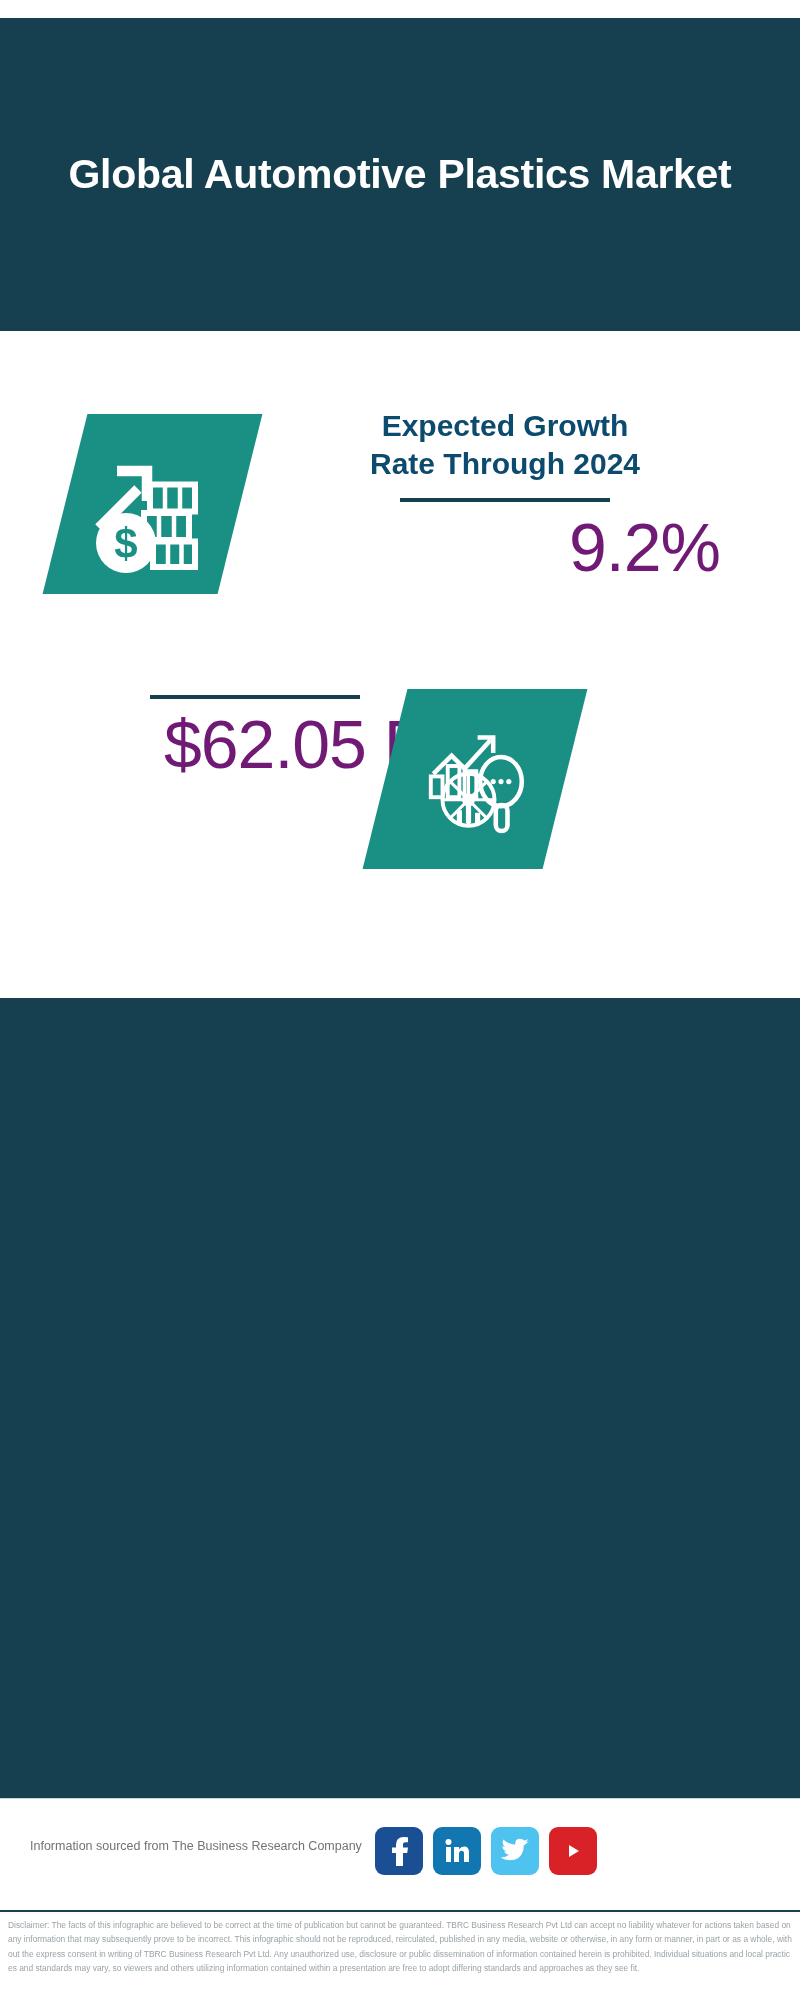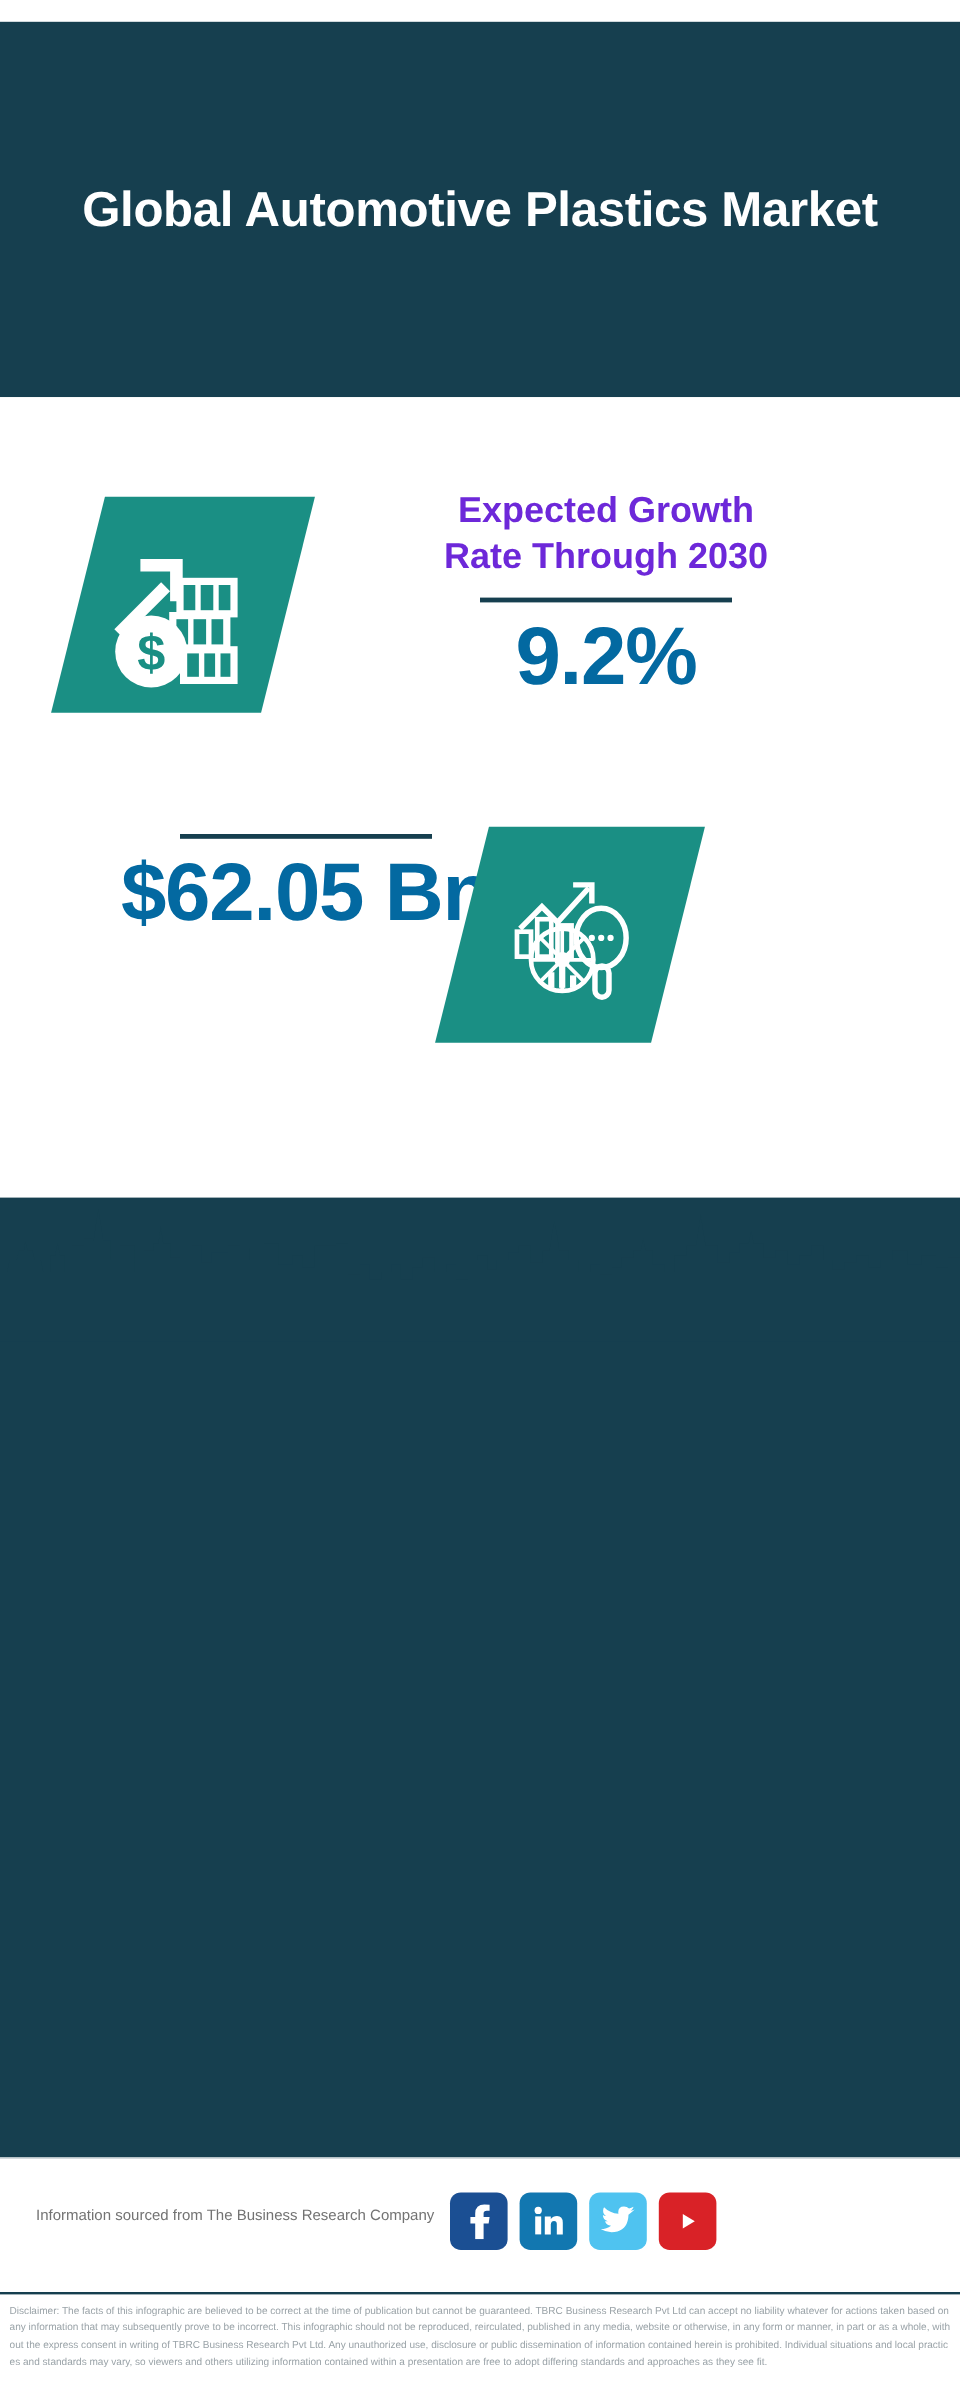--- a/index.html
+++ b/index.html
@@ -36,28 +36,29 @@
     transform:skewX(14deg);
     display:flex;align-items:center;justify-content:center;
   }
 
   
   .growth-tile{left:65px;top:83px;width:175px;height:180px;}
   .growth-text{
     position:absolute;left:290px;top:76px;width:430px;text-align:center;
   }
   .blk-label{
-    color:#6d28d9;font-size:30px;font-weight:bold;line-height:1.28;
+    color:#0c4a6e;font-size:30px;font-weight:bold;line-height:1.28;
   }
   .rule-dark{
     width:210px;height:4px;background:#163f4f;margin:14px auto 10px auto;
   }
   .big-val{
-    color:#0369a1;font-size:68px;font-weight:bold;line-height:1.05;
+    color:#701a75;font-size:68px;font-weight:normal;line-height:1.05;
     letter-spacing:-1px;
+    text-align:right;
   }
 
   
   .size-text{position:absolute;left:45px;top:350px;width:420px;text-align:center;}
   .size-tile{left:385px;top:358px;width:180px;height:180px;}
 
   
   .dark{
     position:absolute;left:0;top:980px;width:800px;height:800px;background:#163f4f;
   }
@@ -116,21 +117,21 @@
           <line x1="60" y1="75" x2="60" y2="92" stroke="#fff" stroke-width="3"></line>
           <line x1="69" y1="75" x2="69" y2="92" stroke="#fff" stroke-width="3"></line>
           <circle cx="32" cy="76" r="20" fill="#fff"></circle>
           <text x="32" y="86" font-size="28" font-weight="bold" fill="#1a8f84" text-anchor="middle" font-family="Liberation Sans, sans-serif">$</text>
         </svg>
       </div>
     </div>
 
     <div class="growth-text">
       <div class="blk-label">Expected Growth</div>
-      <div class="blk-label">Rate Through 2030</div>
+      <div class="blk-label">Rate Through 2024</div>
       <div class="rule-dark"></div>
       <div class="big-val">9.2%</div>
     </div>
 
     <div class="size-text">
       <div class="rule-dark"></div>
       <div class="big-val">$62.05 Bn</div>
     </div>
 
     <div class="para size-tile">

